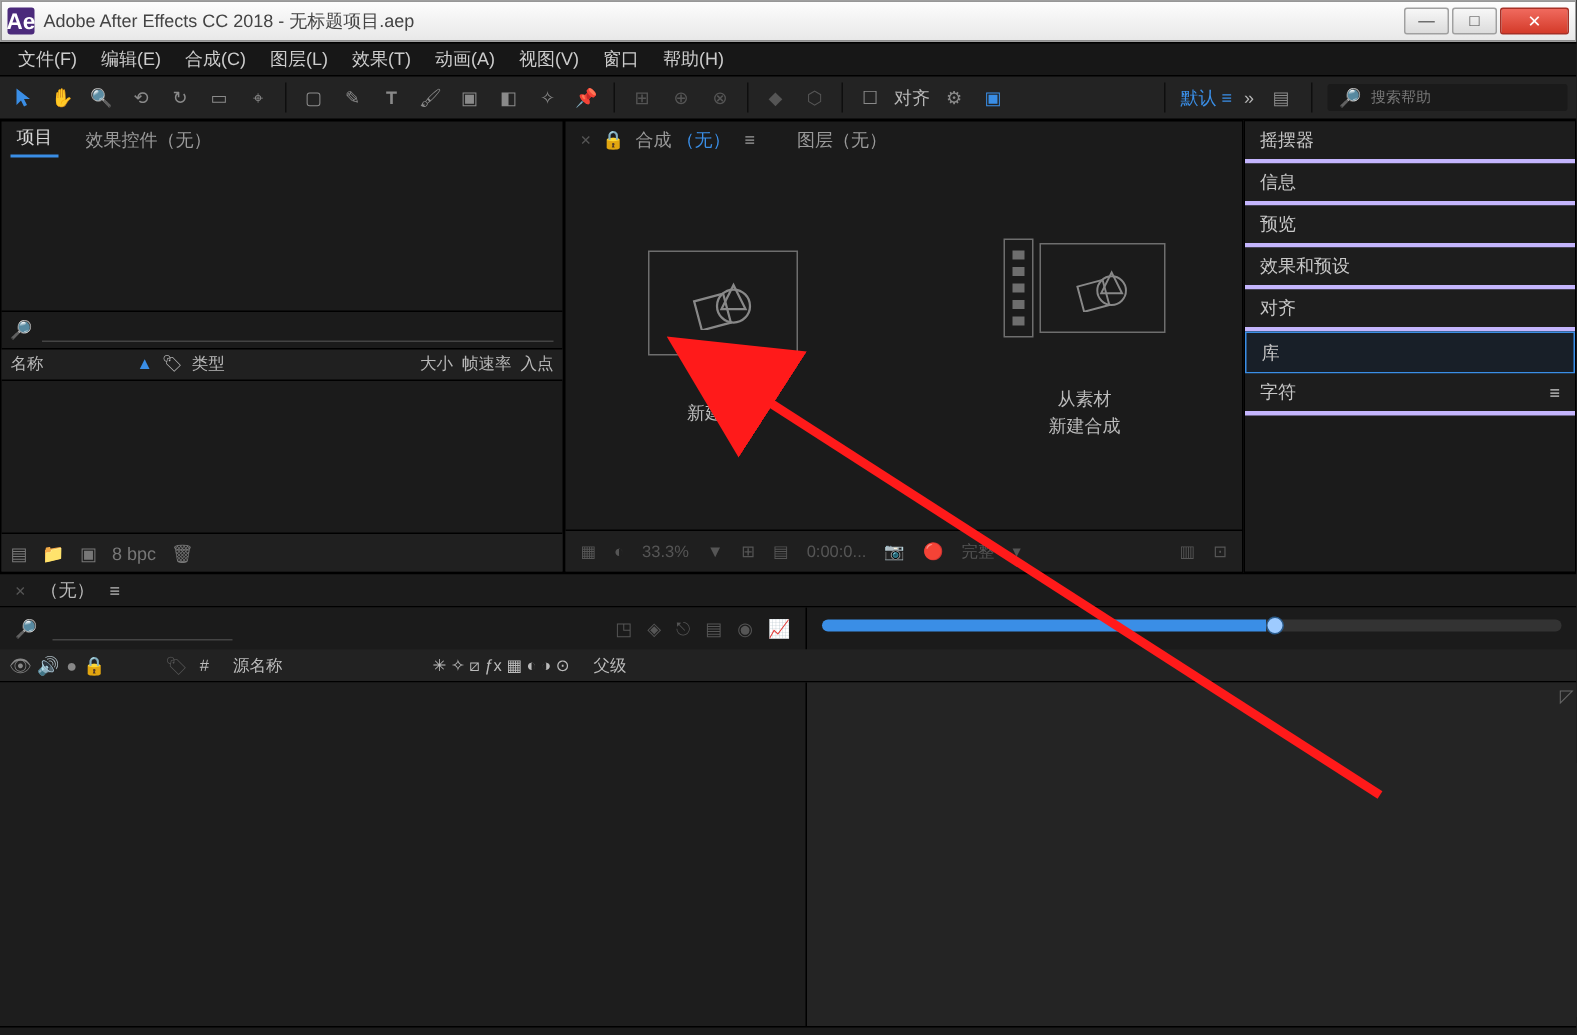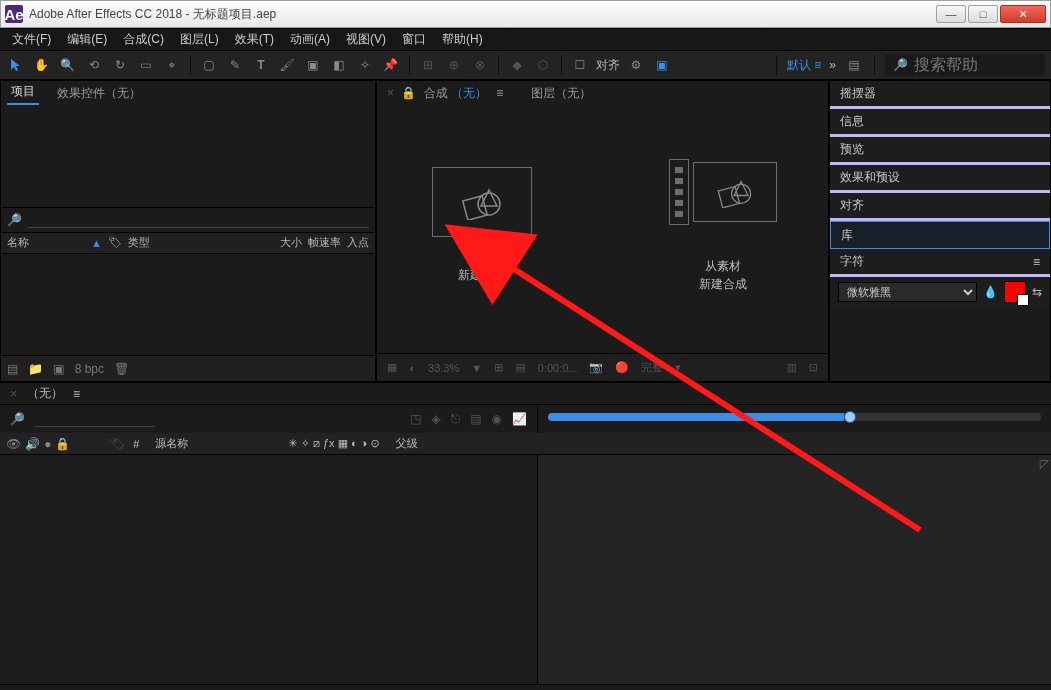--- a/index.html
+++ b/index.html
@@ -16,21 +16,21 @@
 
 .menubar { height: 22px; background: #171717; display: flex; align-items: center; padding: 0 6px; gap: 4px; color: #ccc; border-top: 1px solid #000; }
 .menubar span { padding: 2px 6px; cursor: default; }
 
 
 .toolrow { height: 30px; background: #232323; display: flex; align-items: center; padding: 0 6px; gap: 6px; border-top: 1px solid #000; border-bottom: 1px solid #000; }
 .tool { width: 20px; height: 20px; display: flex; align-items: center; justify-content: center; color: #8a8a8a; }
 .vsep { width: 1px; height: 20px; background: #0e0e0e; margin: 0 2px; }
 .toolrow .right { margin-left: auto; display: flex; align-items: center; gap: 8px; }
 .searchbox { display: flex; align-items: center; gap: 6px; background: #1a1a1a; padding: 2px 8px; border-radius: 2px; width: 160px; }
-.searchbox input { background: transparent; border: none; color: #aaa; outline: none; font-size: 16px; width: 100%; }
+.searchbox input { background: transparent; border: none; color: #aaa; outline: none; font-size: 10px; width: 100%; }
 
 
 .main { display: flex; height: 302px; }
 .panel { background: #1b1b1b; border: 1px solid #000; }
 .panel-tabs { height: 24px; display: flex; align-items: flex-end; padding: 0 6px; gap: 14px; color: #9a9a9a; }
 .panel-tabs .tab { padding: 3px 4px; }
 .panel-tabs .tab.active { color: #d8d8d8; border-bottom: 2px solid #3a8ee6; }
 .blue { color: #3a8ee6; }
 
 
@@ -270,26 +270,20 @@
     <div class="row">
         <span>对齐</span>
       </div>
     <div class="row selected">
         <span>库</span>
       </div>
     <div class="row">
         <span>字符</span>
         <span class="glyph">≡</span>
       </div>
-    <div class="fontrow">
-      <select><option>微软雅黑</option></select>
-      <span class="glyph">💧</span>
-      <div class="swatch"></div>
-      <span class="glyph">⇆</span>
-    </div>
   </div>
 </div>
 
 <div class="timeline">
   <div class="tabs">
     <span class="glyph dim">×</span>
     <span>（无）</span>
     <span class="glyph">≡</span>
   </div>
   <div class="controls">

